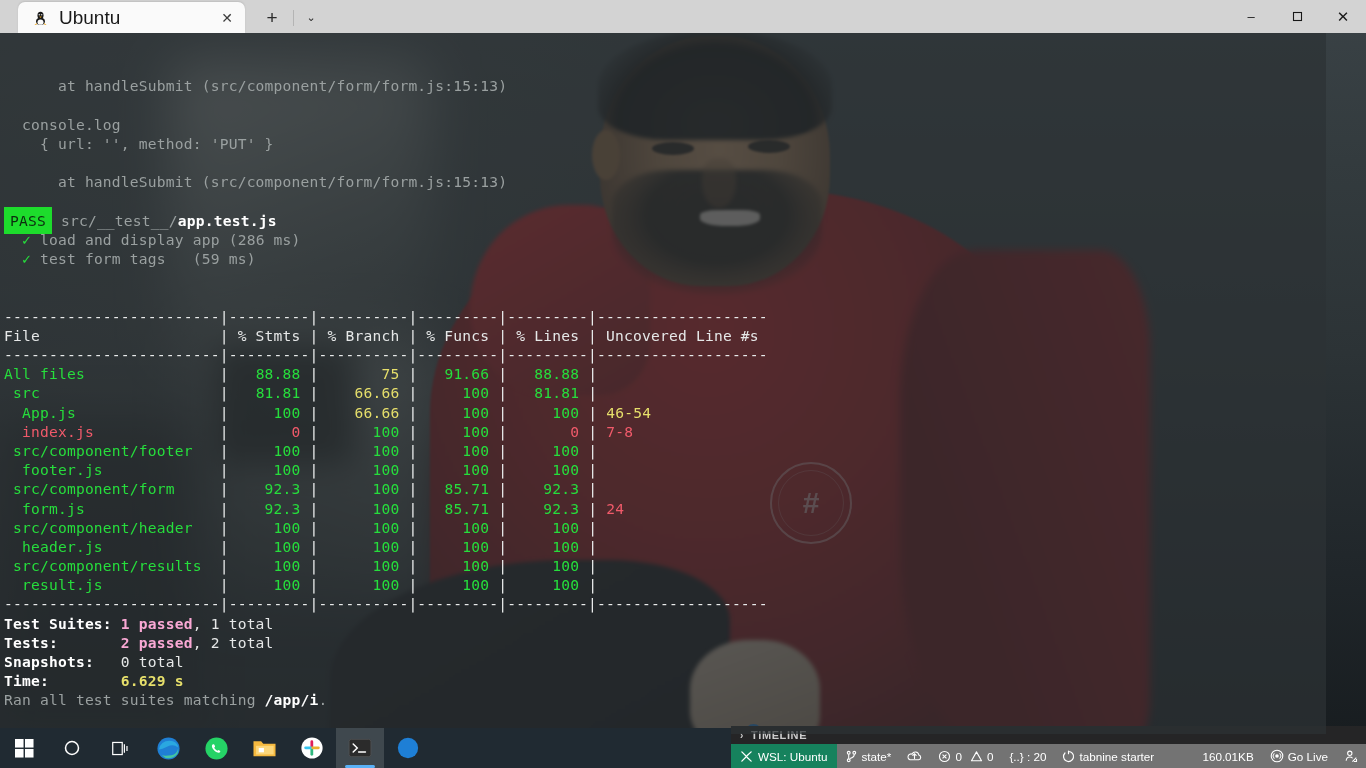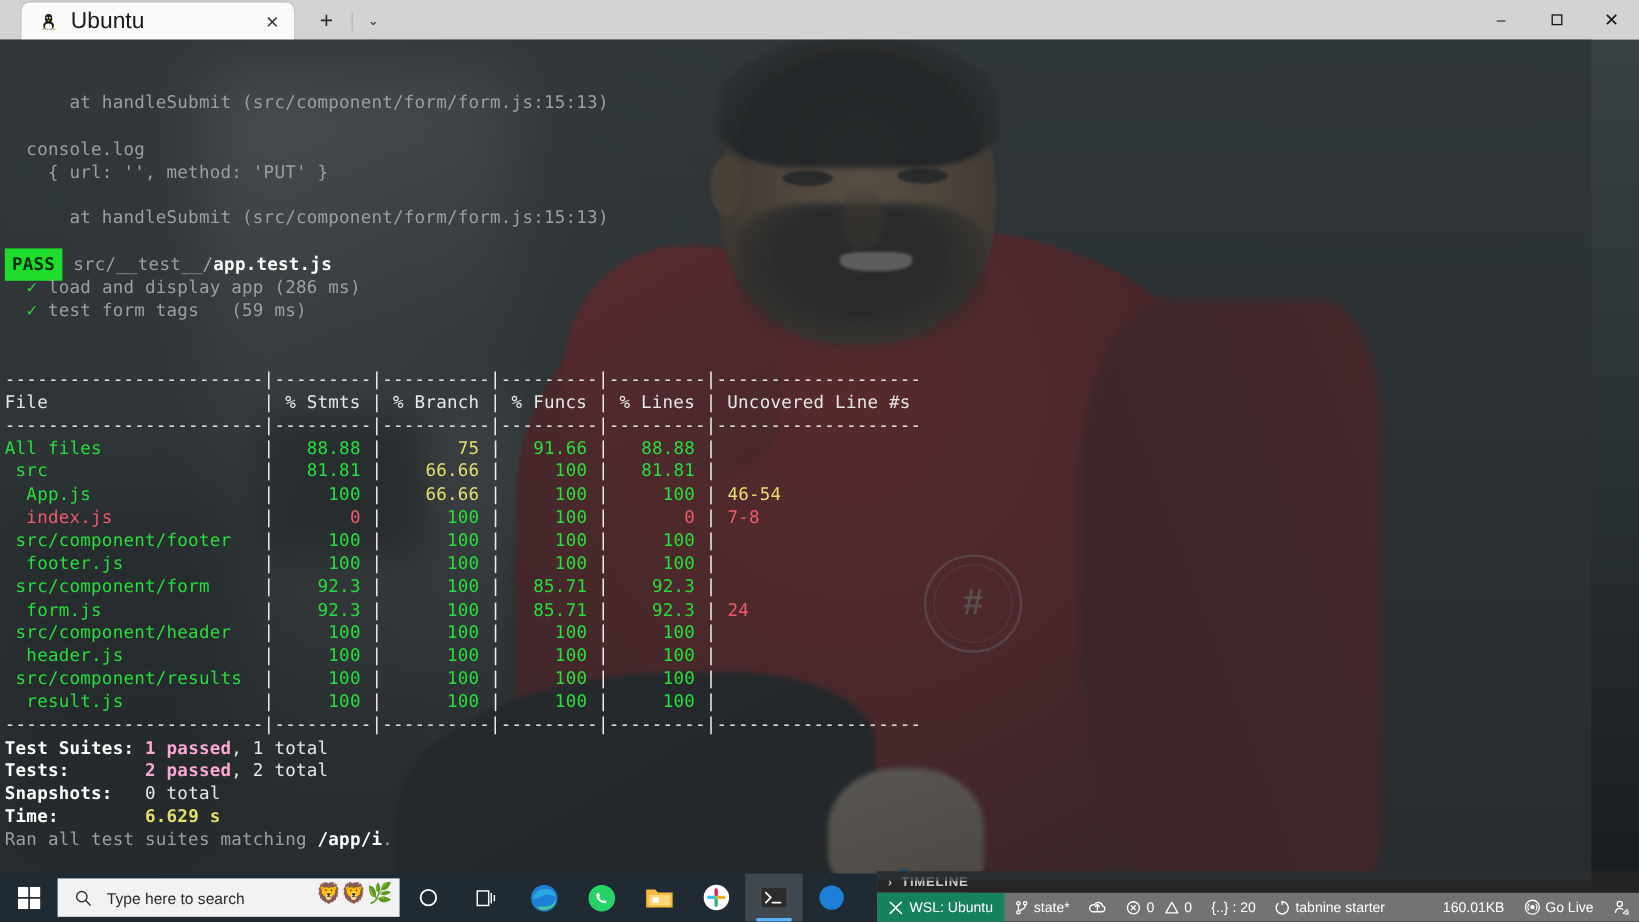--- a/index.html
+++ b/index.html
@@ -117,21 +117,21 @@
       white-space:pre; overflow:hidden; letter-spacing:.2px; }
   .ln{ height:19.2px; }
   .dim{ color:#9aa0a0; }
   .wht{ color:#e6e8e8; }
   .bld{ color:#ffffff; font-weight:bold; }
   .grn{ color:#26de3c; }
   .grn-b{ color:#f9a8d4; font-weight:bold; }
   .yel{ color:#e6df6b; }
   .yel-b{ color:#e6df6b; font-weight:bold; }
   .red{ color:#f05a6a; }
-  .pass-badge{ background:#1ddc2c; color:#0d2b0f; font-weight:bold; padding:5px 6px; }
+  .pass-badge{ background:#1ddc2c; color:#0d2b0f; font-weight:normal; padding:5px 6px; }
   .bar{ color:#e9ebeb; }
 
   
   #timeline{ position:absolute; left:731px; top:726px; width:635px; height:18px;
       background:#252526; color:#cccccc; font-size:11px; font-weight:bold;
       letter-spacing:.6px; display:flex; align-items:center; padding-left:9px;
       font-family:"Liberation Sans", sans-serif; }
   #tl-chev{ color:#cccccc; font-size:10px; margin-right:7px; }
   #vs-orb{ position:absolute; left:745px; top:724px; width:17px; height:17px;
       border-radius:50%; background:#1e7fd6; }
@@ -241,30 +241,20 @@
 
 <div id="taskbar">
   <div id="start">
     <svg width="19" height="19" viewBox="0 0 20 20">
       <rect x="0" y="0" width="9" height="9" fill="#fff"></rect>
         <rect x="10.5" y="0" width="9" height="9" fill="#fff"></rect>
       <rect x="0" y="10.5" width="9" height="9" fill="#fff"></rect>
         <rect x="10.5" y="10.5" width="9" height="9" fill="#fff"></rect>
     </svg>
   </div>
-  <div id="searchbox">
-    <span>
-      <svg width="15" height="15" viewBox="0 0 16 16">
-          <circle cx="6.6" cy="6.6" r="4.6" fill="none" stroke="#2b2b2b" stroke-width="1.2"></circle>
-          <line x1="10" y1="10" x2="14.4" y2="14.4" stroke="#2b2b2b" stroke-width="1.2"></line>
-        </svg>
-    </span>
-    <span id="search-ph">Type here to search</span>
-    <span class="emoji">🦁🦁🌿</span>
-  </div>
 
   <div class="tb-app">
     <svg width="18" height="18" viewBox="0 0 20 20">
         <circle cx="10" cy="10" r="7.2" fill="none" stroke="#fff" stroke-width="1.7"></circle>
       </svg>
   </div>
   <div class="tb-app">
     <svg width="19" height="19" viewBox="0 0 22 22">
       <rect x="2" y="4" width="11" height="14" fill="none" stroke="#fff" stroke-width="1.4"></rect>
       <line x1="15.5" y1="6" x2="15.5" y2="16" stroke="#fff" stroke-width="1.4"></line>

